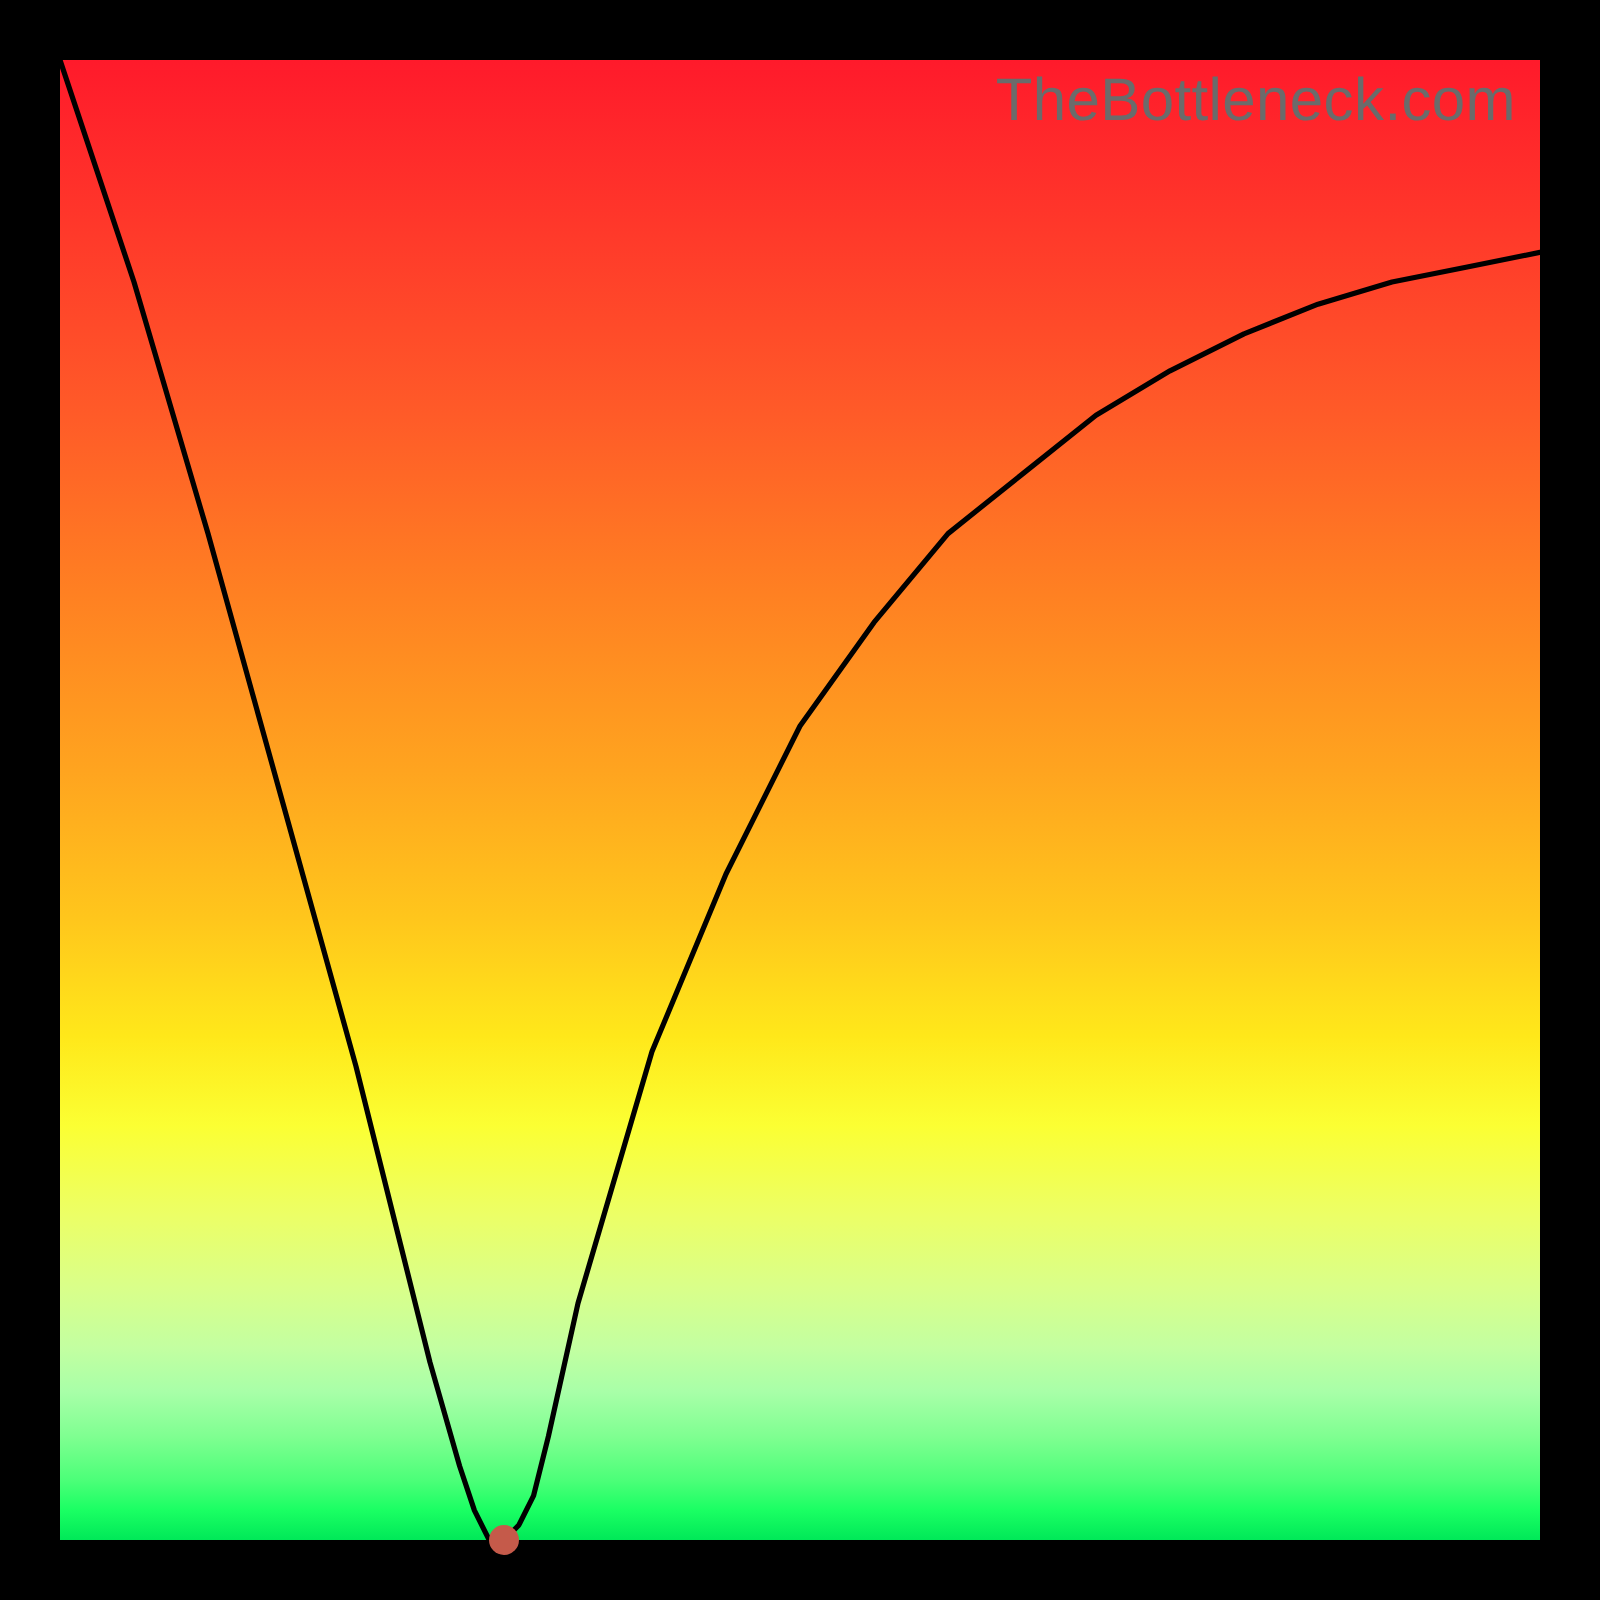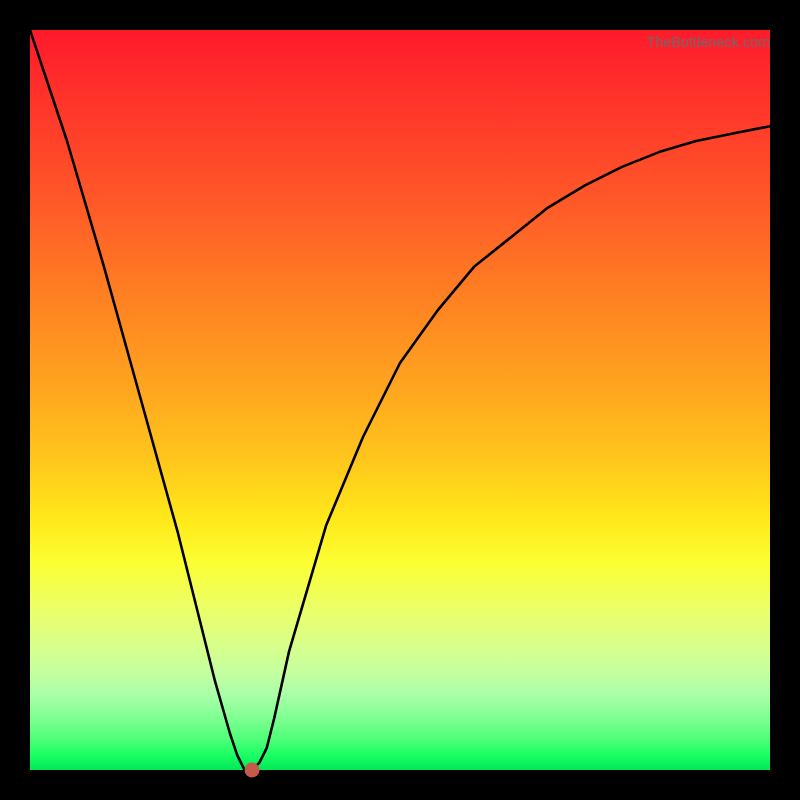--- a/index.html
+++ b/index.html
@@ -40,22 +40,22 @@
       #a8ffa8 90%,
       #7fff91 93%,
       #4bff78 96%,
       #1aff63 98%,
       #00e858 100%
     );
   }
   .watermark {
     position: absolute;
     top: 4px;
-    right: 0;
-    font-size: 14px;
+    right: 12px;
+    font-size: 30px;
     font-weight: 500;
     color: #6b6b6b;
     letter-spacing: 0.2px;
     user-select: none;
     margin-left: 32px;
   }
   svg.curve {
     position: absolute;
     left: 0;
     top: 0;

